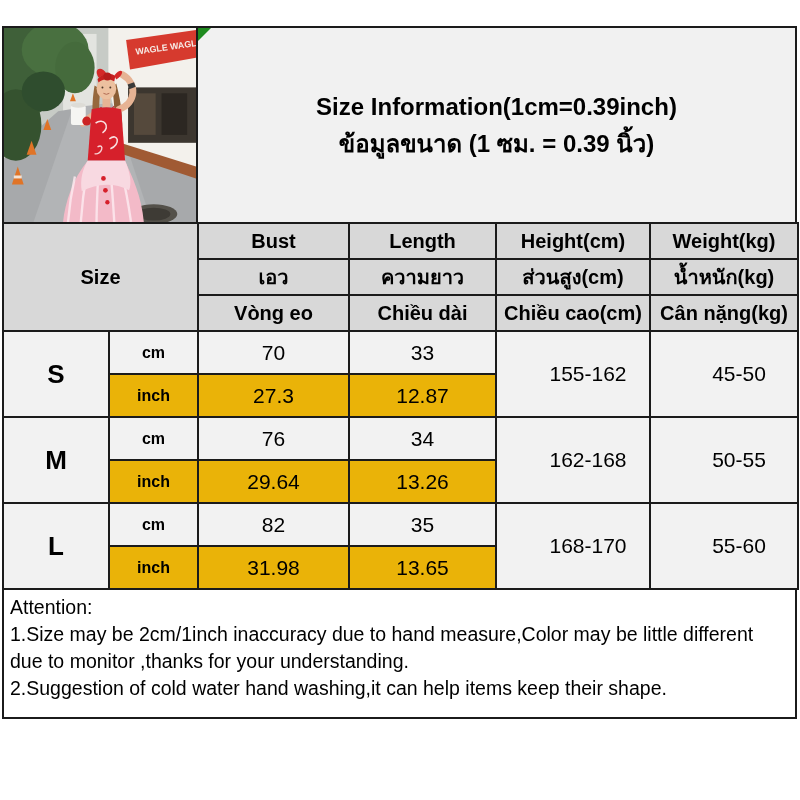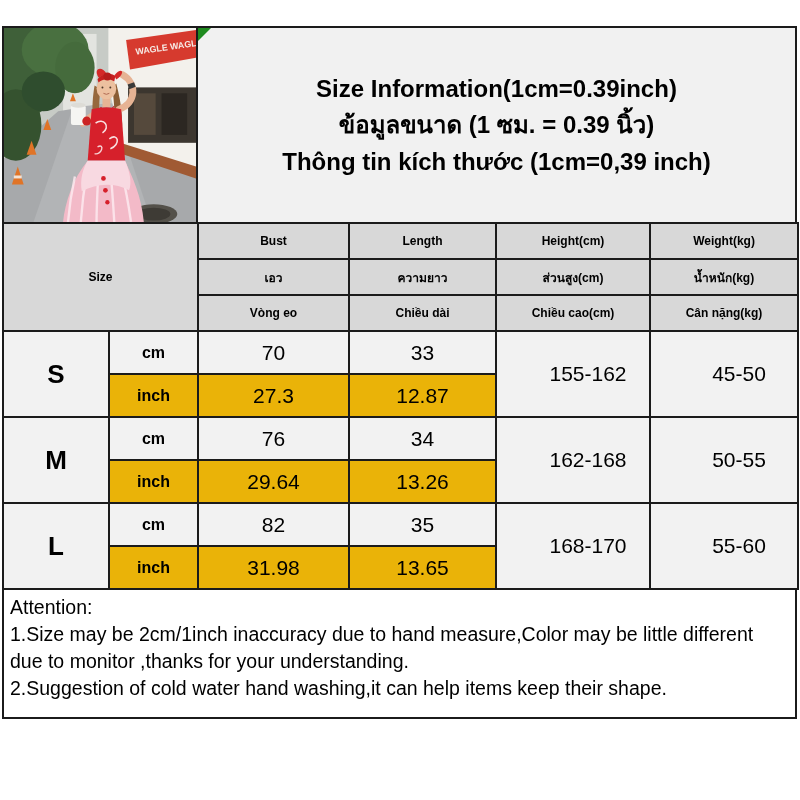--- a/index.html
+++ b/index.html
@@ -13,21 +13,21 @@
   .photo svg { display:block; width:100%; height:100%; }
   .title-panel { flex:1; background:#f1f1f1; position:relative;
                  display:flex; flex-direction:column; justify-content:center; align-items:center; gap:9px; }
   .corner-tri { position:absolute; top:0; left:0; width:0; height:0;
                 border-top:13px solid #1f8b1f; border-right:13px solid transparent; }
   .title-line { font-weight:bold; font-size:24px; color:#000; letter-spacing:0; line-height:1.15; text-align:center; }
 
   
   table.size-table { width:795px; border-collapse:collapse; table-layout:fixed; }
   table.size-table td { border:2px solid #1b1b1b; text-align:center; vertical-align:middle; color:#000; overflow:hidden; }
-  tr.hdr td { height:36px; background:#d8d8d8; font-weight:bold; font-size:12px; }
+  tr.hdr td { height:36px; background:#d8d8d8; font-weight:bold; font-size:20px; }
   td.size-cell { background:#d8d8d8; font-weight:bold; font-size:44px; }
   td.size-letter { background:#d8d8d8; font-weight:bold; font-size:26px; }
   tr.cm-row td { height:43px; background:#f2f2f2; }
   tr.inch-row td { height:43px; background:#eab308; }
   td.unit { font-weight:bold; font-size:16px; }
   td.val { font-size:21px; font-weight:normal;margin-left:22px; }
   td.range { background:#f2f2f2; font-size:21px; font-weight:normal;padding-left:30px; }
 
   
   .attention { width:795px; height:129px; border:2px solid #1b1b1b; border-top:none;
@@ -123,21 +123,20 @@
           <circle cx="101" cy="152" r="2.4" fill="#d6202b"></circle>
           <circle cx="103" cy="164" r="2.4" fill="#d6202b"></circle>
           <circle cx="105" cy="176" r="2.2" fill="#d6202b"></circle>
         </svg>
       </div>
 
       <div class="title-panel">
         <div class="corner-tri"></div>
         <div class="title-line">Size Information(1cm=0.39inch)</div>
         <div class="title-line">ข้อมูลขนาด (1 ซม. = 0.39 นิ้ว)</div>
-        <div class="title-line">Thông tin kích thước (1cm=0,39 inch)</div>
       </div>
     </div>
 
     <table class="size-table">
       <colgroup>
         <col style="width:106px">
           <col style="width:89px">
           <col style="width:151px">
         <col style="width:147px">
           <col style="width:154px">

